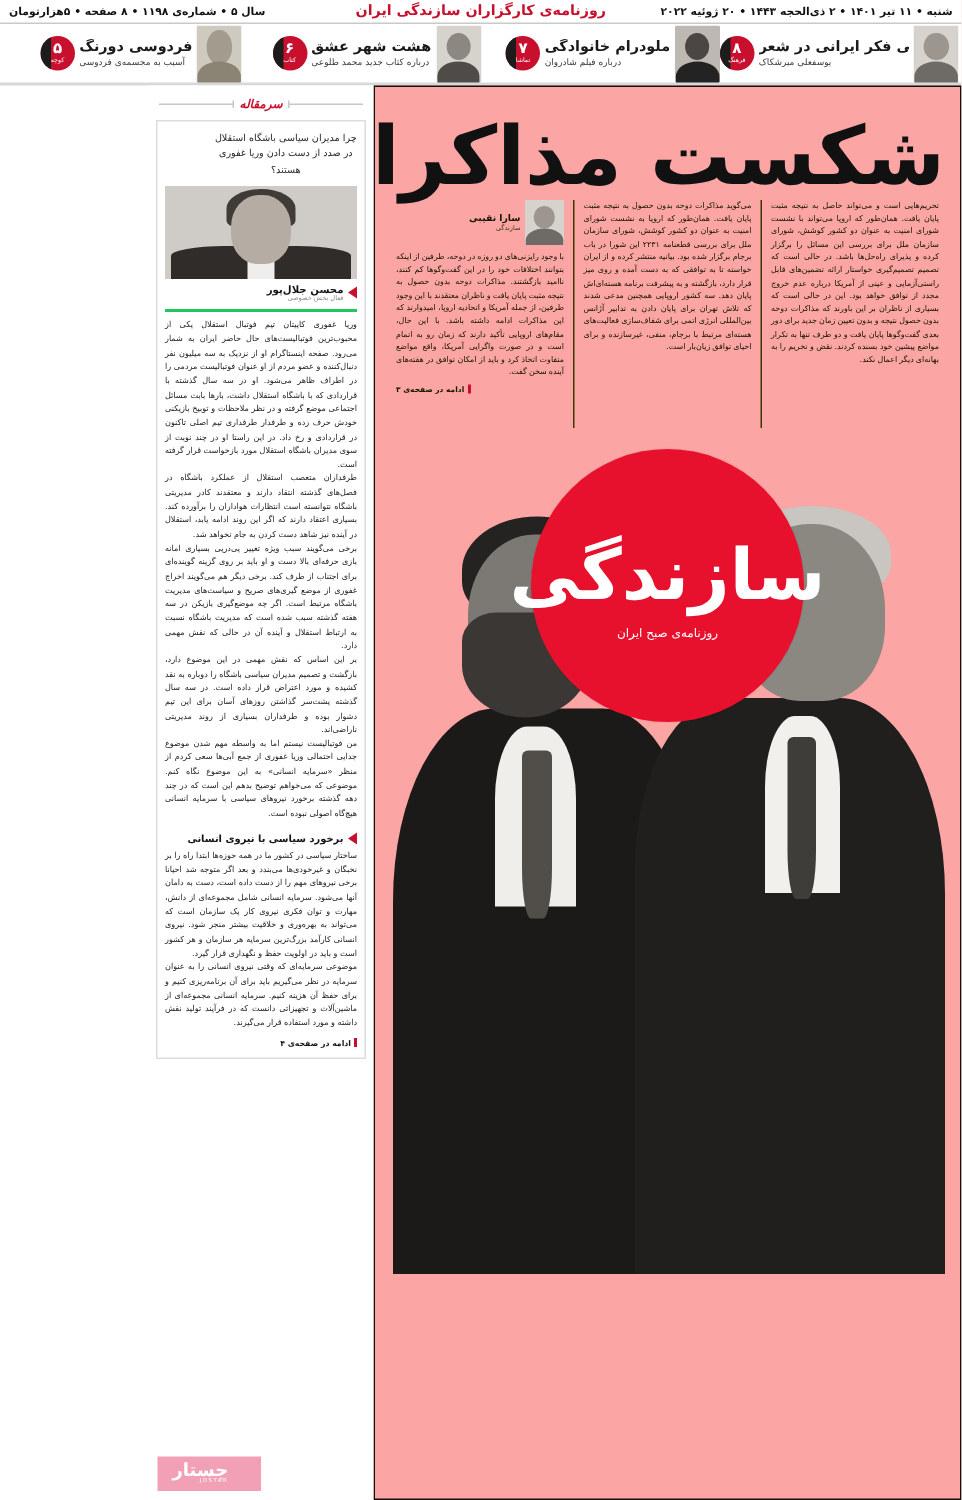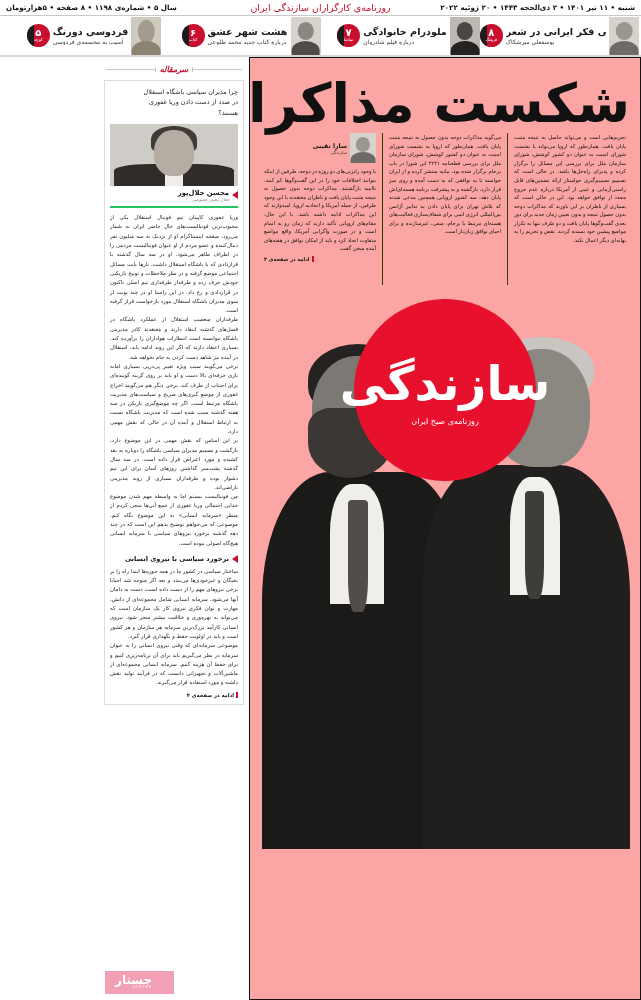--- a/index.html
+++ b/index.html
@@ -40,21 +40,21 @@
     color: #111;
     letter-spacing: 0;
     white-space: nowrap;
     font-weight: bold;
   }
   .masthead-center {
     position: absolute;
     left: 0; right: 0;
     text-align: center;
     font-size: 9.5px;
-    font-weight: normal;
+    font-weight: bold;
     color: #c8102e;
     white-space: nowrap;
     pointer-events: none;
   }
   .masthead-date {
     font-size: 7.2px;
     color: #111;
     white-space: nowrap;
     font-weight: bold;
   }
@@ -459,21 +459,21 @@
   }
   .edit-title {
     text-align: center;
     font-size: 13.5px;
     font-weight: bold;
     color: #111;
     line-height: 1.25;
     margin: 4px 0 5px 0;
   }
   .edit-deck {
-    text-align: right;
+    text-align: center;
     font-size: 6.4px;
     color: #222;
     line-height: 1.6;
     margin-bottom: 6px;
     margin-left: 33px;
   }
   .edit-photo {
     width: 100%;
     height: 62px;
     position: relative;

